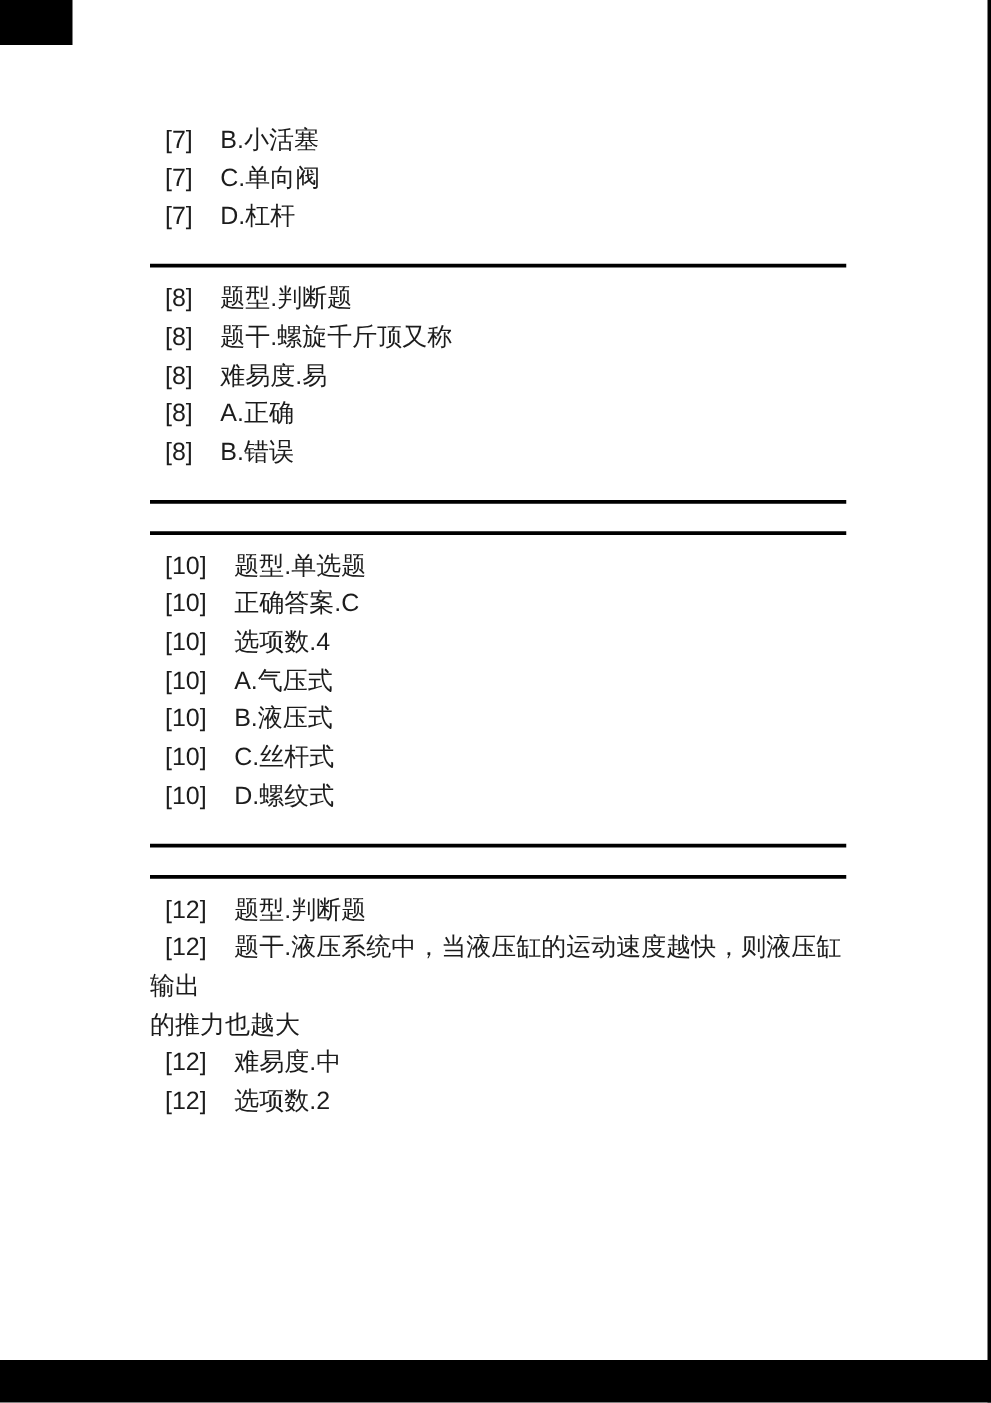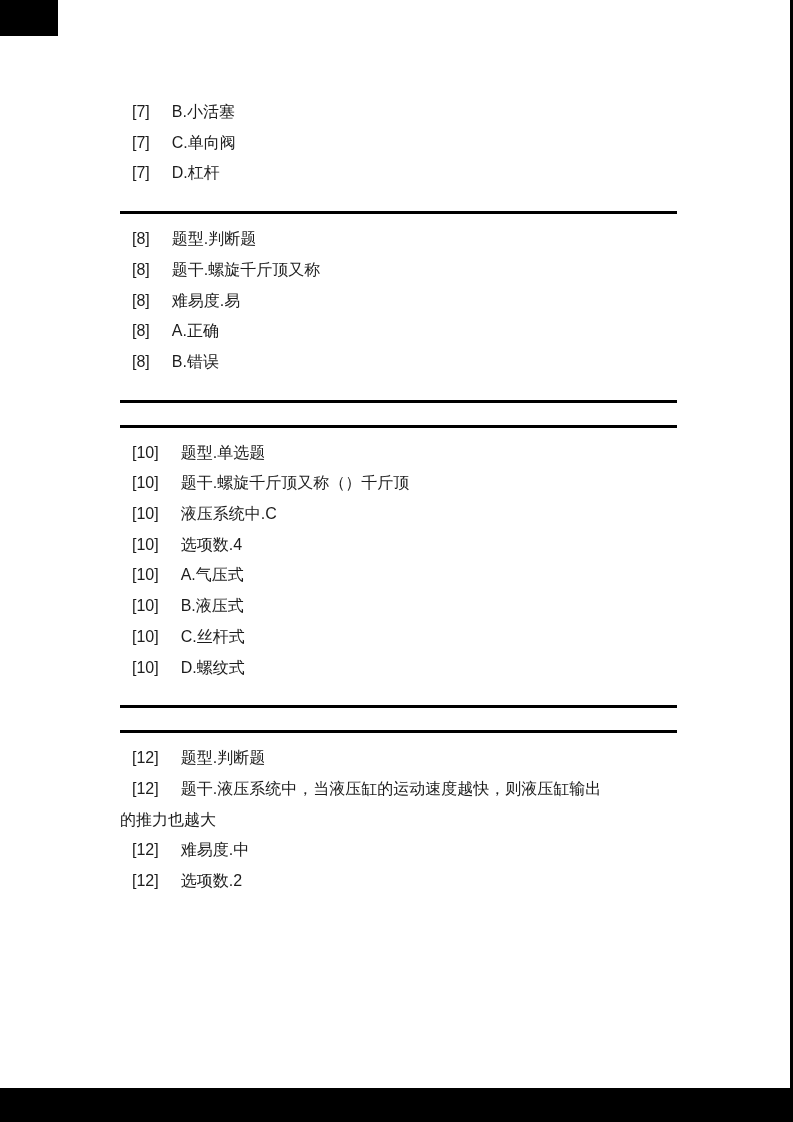--- a/index.html
+++ b/index.html
@@ -32,21 +32,21 @@
     left: 0; bottom: 0;
     width: 100%; height: 34px;
     background: var(--scan, #000000);
   }
   .content {
     position: absolute;
     left: 120px;
     top: 97px;
     width: 557px;
     color: var(--text, #1c1c1c);
-    font-size: 16px;
+    font-size: 20px;
   }
   .row {
     line-height: 30.7px;
     text-indent: 12px;
   }
   .row .num { margin-right: 22px; }
   .row .txt { white-space: pre-wrap; }
   .divider {
     height: 3px;
     background: var(--divider, #000000);
@@ -70,22 +70,21 @@
         <div class="row"><span class="num">[8]</span><span class="txt">题型.判断题</span></div>
         <div class="row"><span class="num">[8]</span><span class="txt">题干.螺旋千斤顶又称</span></div>
         <div class="row"><span class="num">[8]</span><span class="txt">难易度.易</span></div>
         <div class="row"><span class="num">[8]</span><span class="txt">A.正确</span></div>
         <div class="row"><span class="num">[8]</span><span class="txt">B.错误</span></div>
       </div>
       <div class="divider"></div>
       <div class="divider"></div>
       <div class="section">
         <div class="row"><span class="num">[10]</span><span class="txt">题型.单选题</span></div>
-        <div class="row"><span class="num">[10]</span><span class="txt">题干.螺旋千斤顶又称（）千斤顶</span></div>
-        <div class="row"><span class="num">[10]</span><span class="txt">液压系统中.C</span></div>
+        <div class="row"><span class="num">[10]</span><span class="txt">正确答案.C</span></div>
         <div class="row"><span class="num">[10]</span><span class="txt">选项数.4</span></div>
         <div class="row"><span class="num">[10]</span><span class="txt">A.气压式</span></div>
         <div class="row"><span class="num">[10]</span><span class="txt">B.液压式</span></div>
         <div class="row"><span class="num">[10]</span><span class="txt">C.丝杆式</span></div>
         <div class="row"><span class="num">[10]</span><span class="txt">D.螺纹式</span></div>
       </div>
       <div class="divider"></div>
       <div class="divider"></div>
       <div class="section">
         <div class="row"><span class="num">[12]</span><span class="txt">题型.判断题</span></div>

